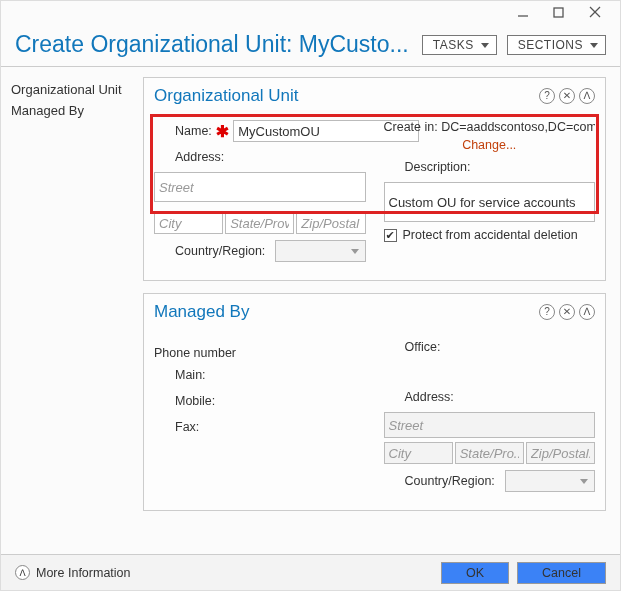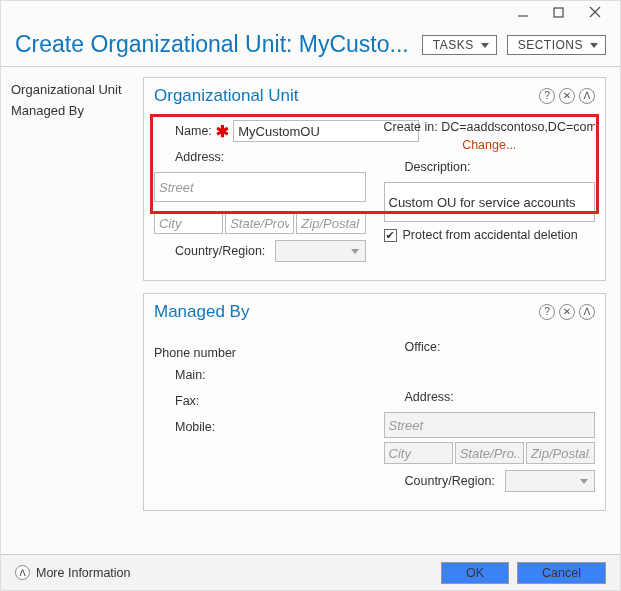--- a/index.html
+++ b/index.html
@@ -169,24 +169,24 @@
         </div>
       </div>
       <div class="secbody">
         <div class="col">
           <div style="height:14px"></div>
           <div>Phone number</div>
           <div class="row">
               <span class="lbl">Main:</span>
             </div>
           <div class="row">
+              <span class="lbl">Mobile:</span>
+            </div>
+          <div class="row">
               <span class="lbl">Fax:</span>
-            </div>
-          <div class="row">
-              <span class="lbl">Mobile:</span>
             </div>
         </div>
         <div class="col">
           <div class="row">
               <span class="lbl">Office:</span>
             </div>
           <div style="height:20px"></div>
           <div class="row">
               <span class="lbl">Address:</span>
             </div>

